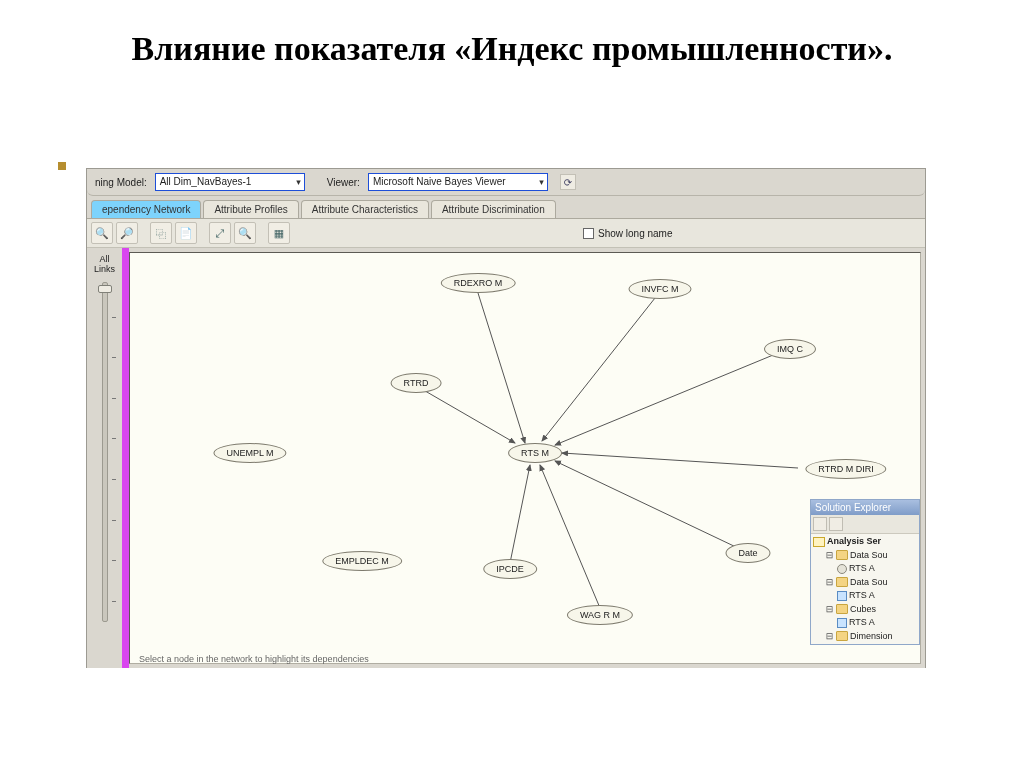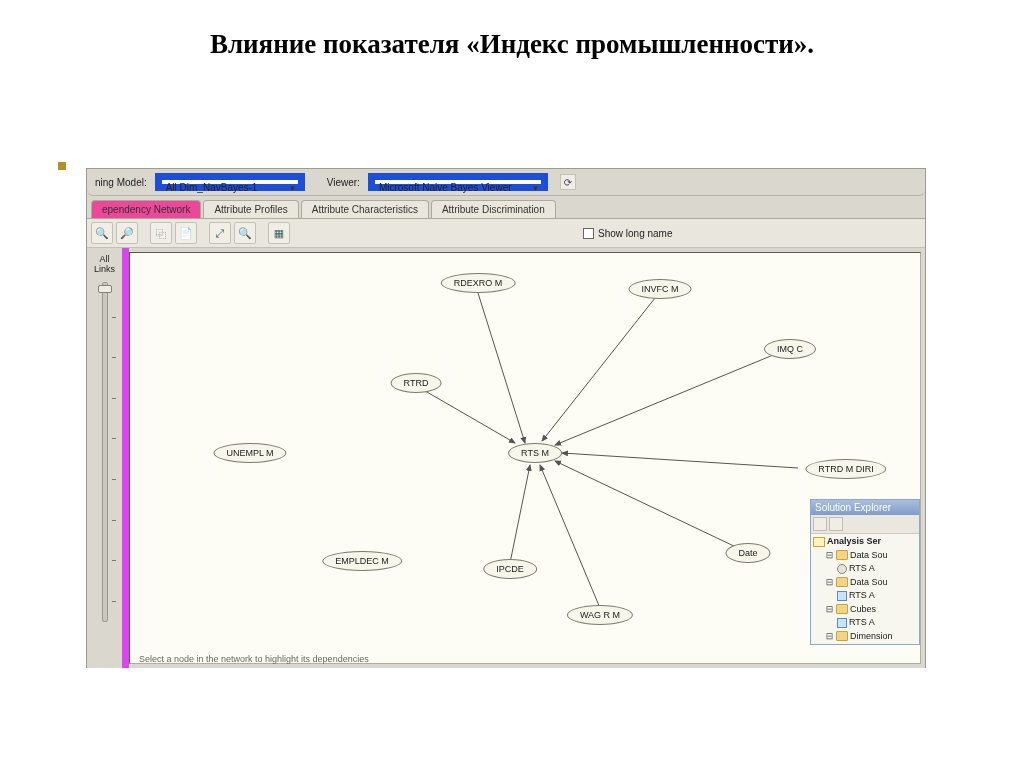--- a/index.html
+++ b/index.html
@@ -8,21 +8,21 @@
     background: #ffffff;
     width: 1024px;
     height: 767px;
     position: relative;
     overflow: hidden;
   }
   .slide-title {
     text-align: center;
     font-family: 'Times New Roman', serif;
     font-weight: bold;
-    font-size: 27px;
+    font-size: 34px;
     color: #000;
     padding: 28px 40px 12px;
     line-height: 1.25;
   }
   .accent-bar {
     position: absolute;
     left: 58px;
     top: 162px;
     width: 8px;
     height: 8px;
@@ -44,21 +44,21 @@
     align-items: center;
     padding: 4px;
     gap: 4px;
     background: #dad7cf;
     border-bottom: 1px solid #b7b4aa;
     border-radius: 6px;
   }
   .topbar .label { padding: 0 4px; }
   .dropdown {
     background: #fff;
-    border: 7px solid #1d4ed8;
+    border: 1px solid #1d4ed8;
     height: 18px;
     line-height: 16px;
     padding: 0 18px 0 4px;
     position: relative;
     font-size: 10px;
   }
   .dropdown::after {
     content: "▾";
     position: absolute;
     right: 3px;
@@ -86,21 +86,21 @@
   }
   .tab {
     background: #e9e6dc;
     border: 1px solid #aca99e;
     border-bottom: none;
     padding: 3px 10px;
     border-radius: 4px 4px 0 0;
     color: #333;
   }
   .tab.active {
-    background: #ec4899;
+    background: #7dd3fc;
     font-weight: normal;
   }
   .toolbar {
     display: flex;
     align-items: center;
     padding: 3px 4px;
     gap: 3px;
     background: #e8e6dd;
     border-bottom: 1px solid #c3c1b6;
   }

